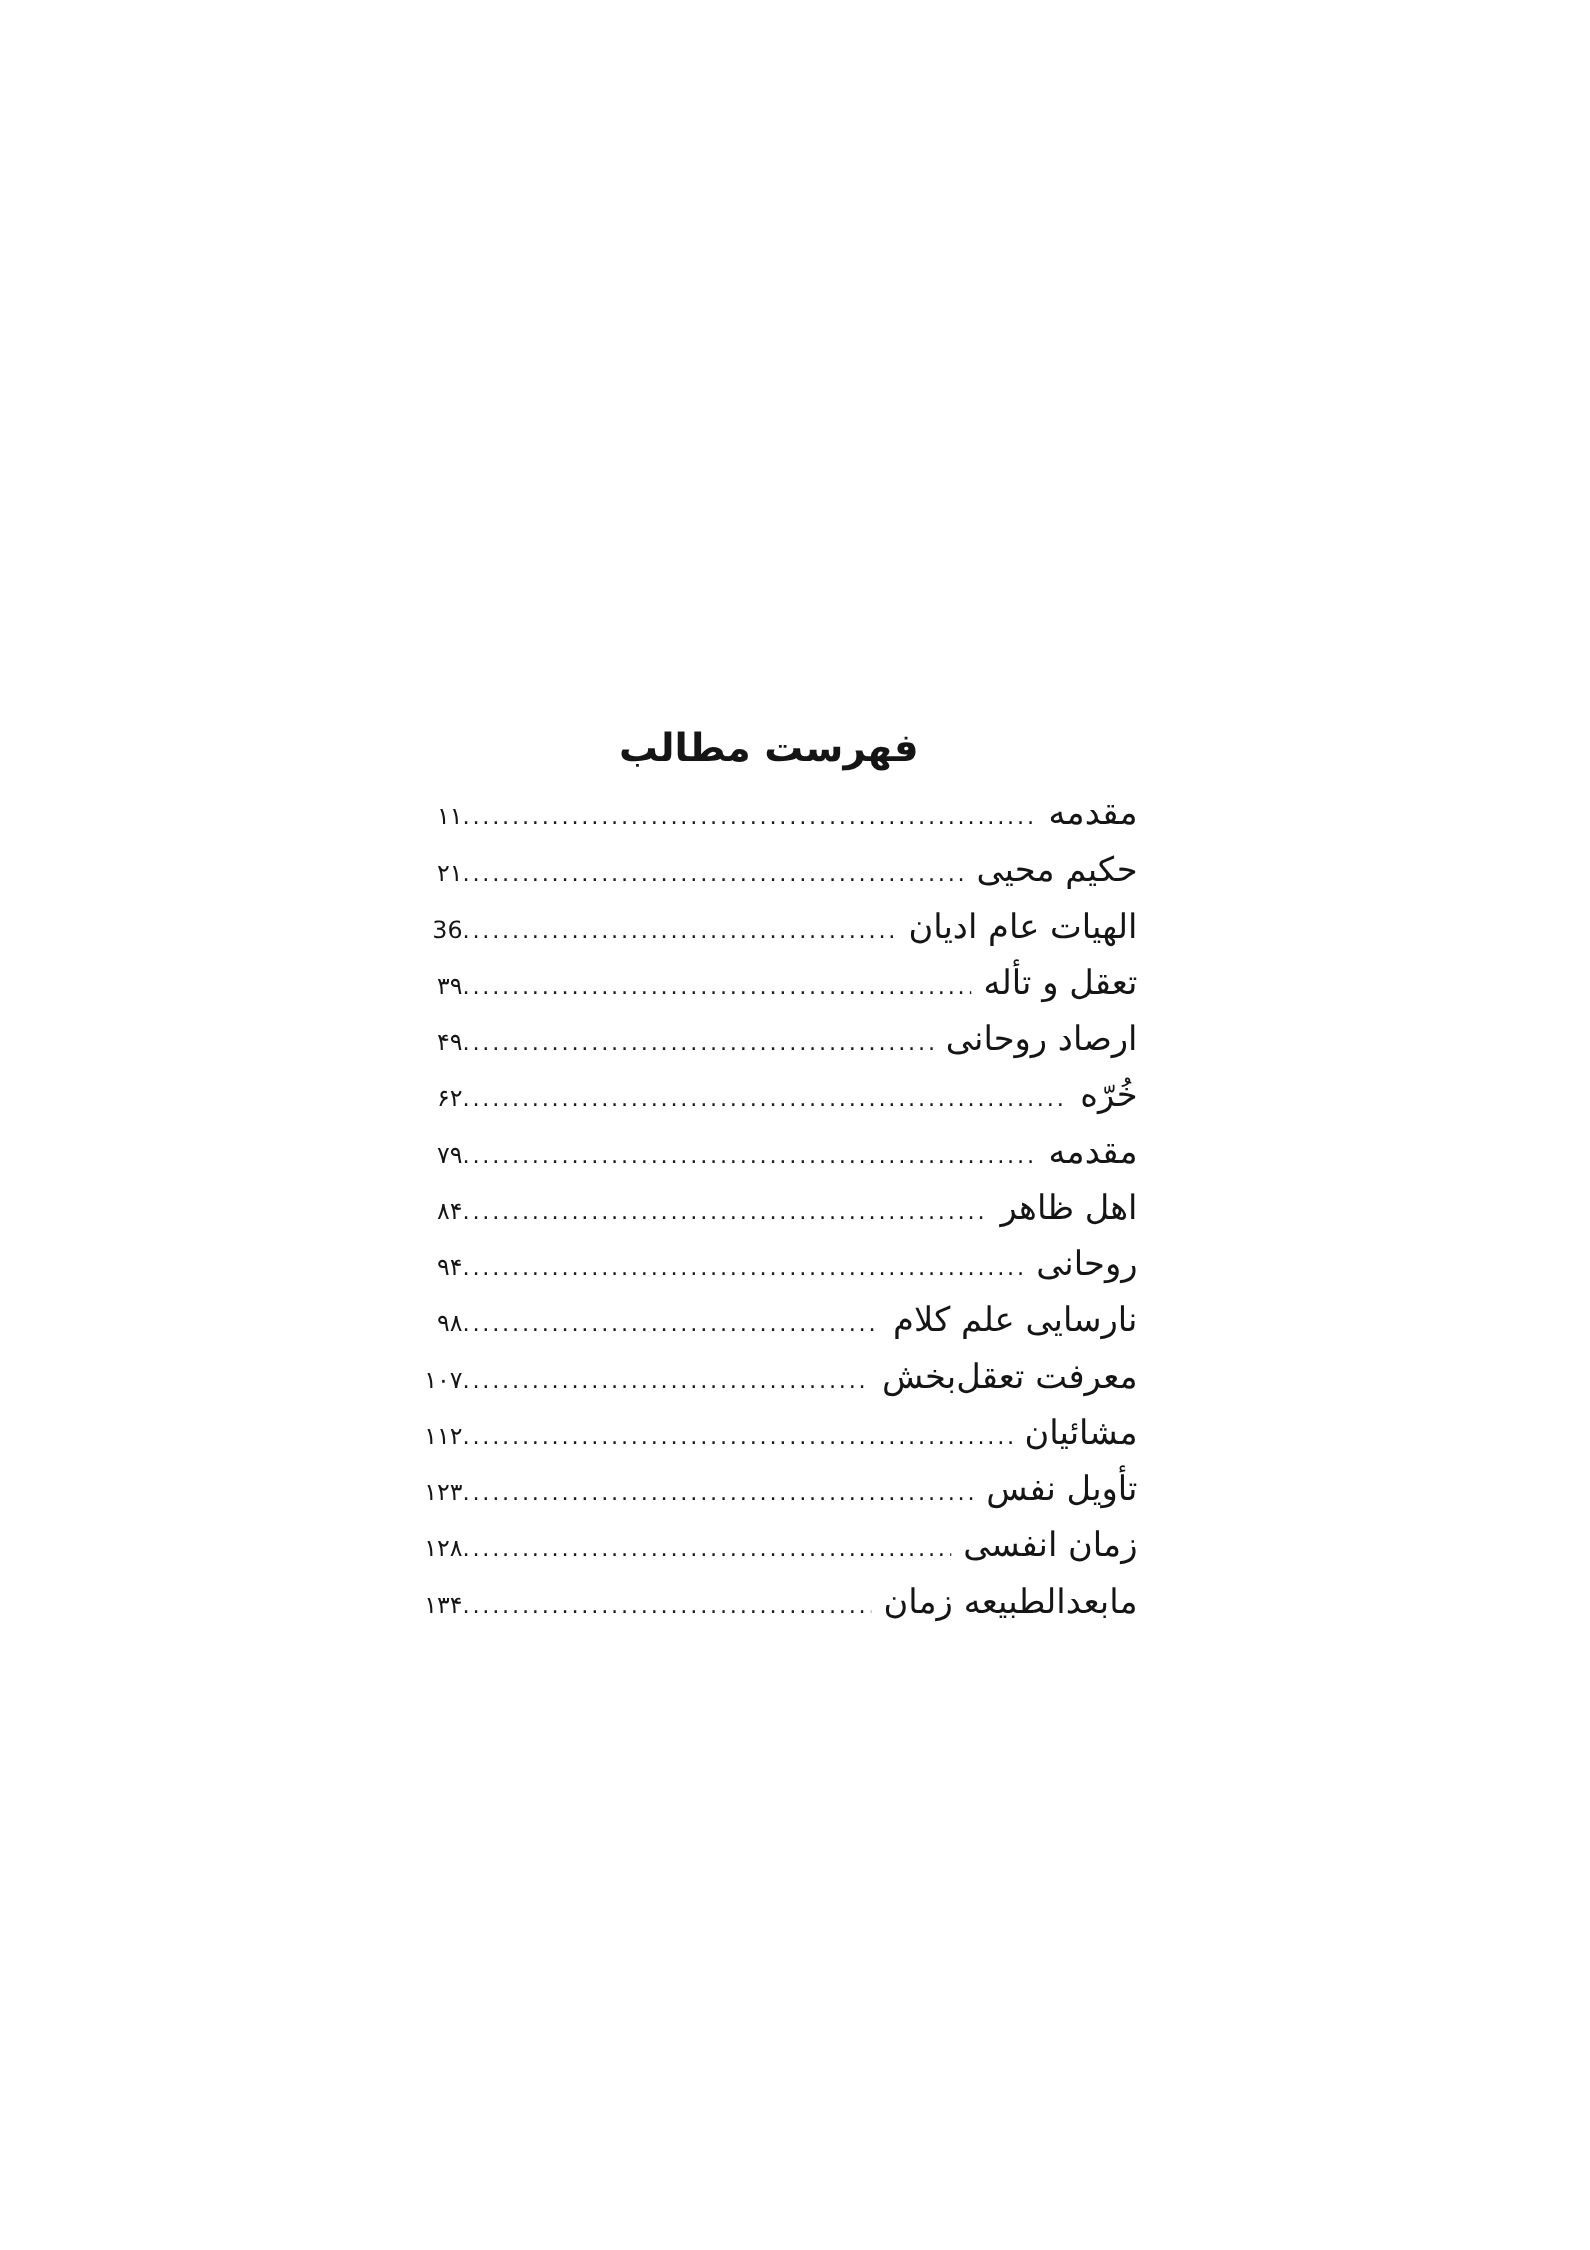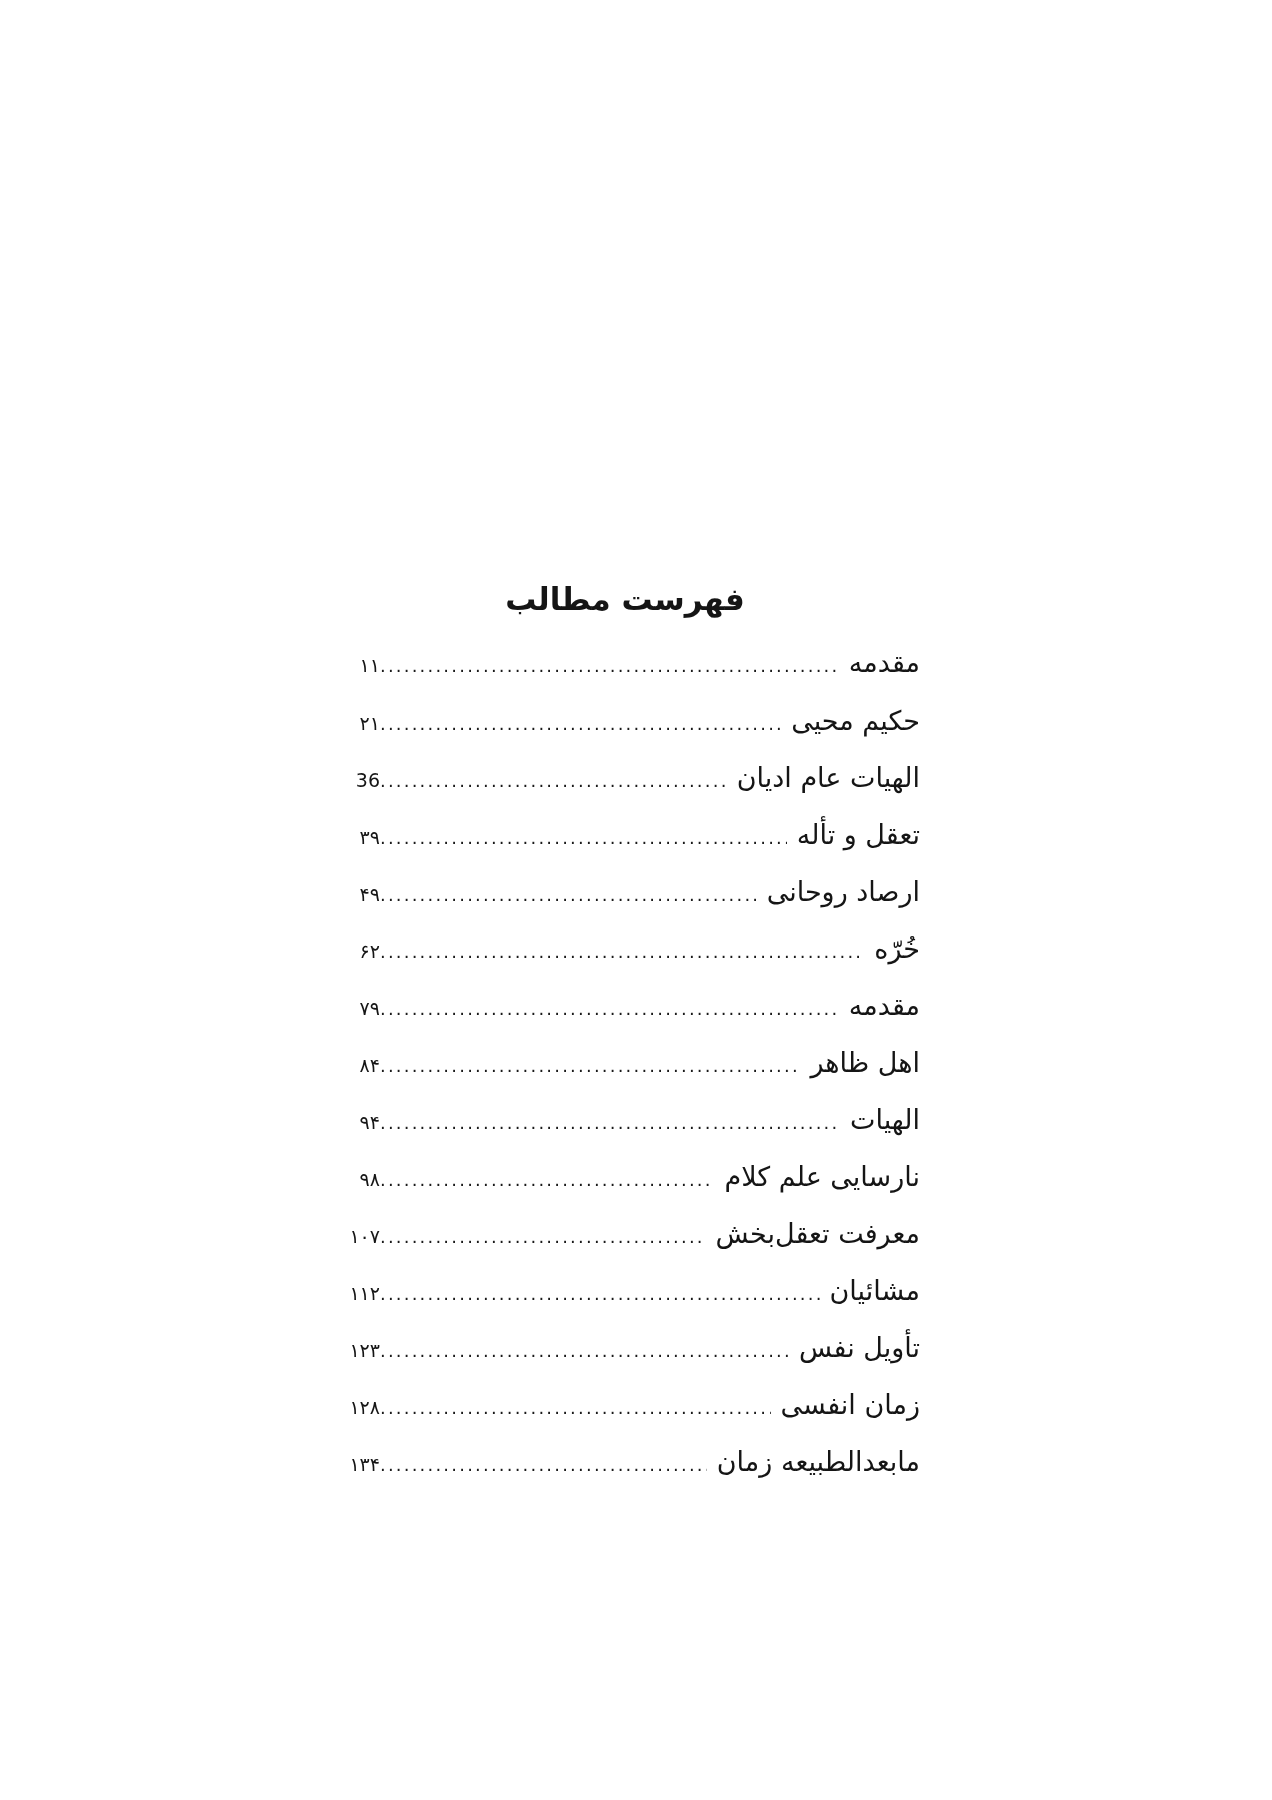--- a/index.html
+++ b/index.html
@@ -16,21 +16,21 @@
   .page {
     position: relative;
     width: 1272px;
     height: 1800px;
     background: #ffffff;
     overflow: hidden;
   }
   .toc {
     position: absolute;
     top: 575px;
-    right: 352px;
+    right: 362px;
     width: 590px;
   }
   .toc-title {
     text-align: center;
     font-weight: bold;
     font-size: 31px;
     line-height: 48px;
     direction: rtl;
     white-space: nowrap;
   }
@@ -51,21 +51,20 @@
     font-size: 27px;
     line-height: 42px;
   }
   .row-intro {
     margin-top: 6px;
     line-height: 44px;
   }
   .label {
     white-space: nowrap;
     padding-left: 10px; 
-    margin-top: 12px;
   }
   .dots {
     flex: 1;
     overflow: hidden;
     white-space: nowrap;
     direction: ltr;
     font-size: 18px;
     letter-spacing: 2.2px;
     color: #1a1a1a;
   }
@@ -122,21 +121,21 @@
       <span class="label">مقدمه</span>
       <span class="dots">............................................................................................................................................................................................................................</span>
       <span class="num">۷۹</span>
     </div>
     <div class="row">
       <span class="label">اهل ظاهر</span>
       <span class="dots">............................................................................................................................................................................................................................</span>
       <span class="num">۸۴</span>
     </div>
     <div class="row">
-      <span class="label">الهیات</span>
+      <span class="label">روحانی</span>
       <span class="dots">............................................................................................................................................................................................................................</span>
       <span class="num">۹۴</span>
     </div>
     <div class="row">
       <span class="label">نارسایی علم کلام</span>
       <span class="dots">............................................................................................................................................................................................................................</span>
       <span class="num">۹۸</span>
     </div>
     <div class="row">
       <span class="label">معرفت تعقل‌بخش</span>

